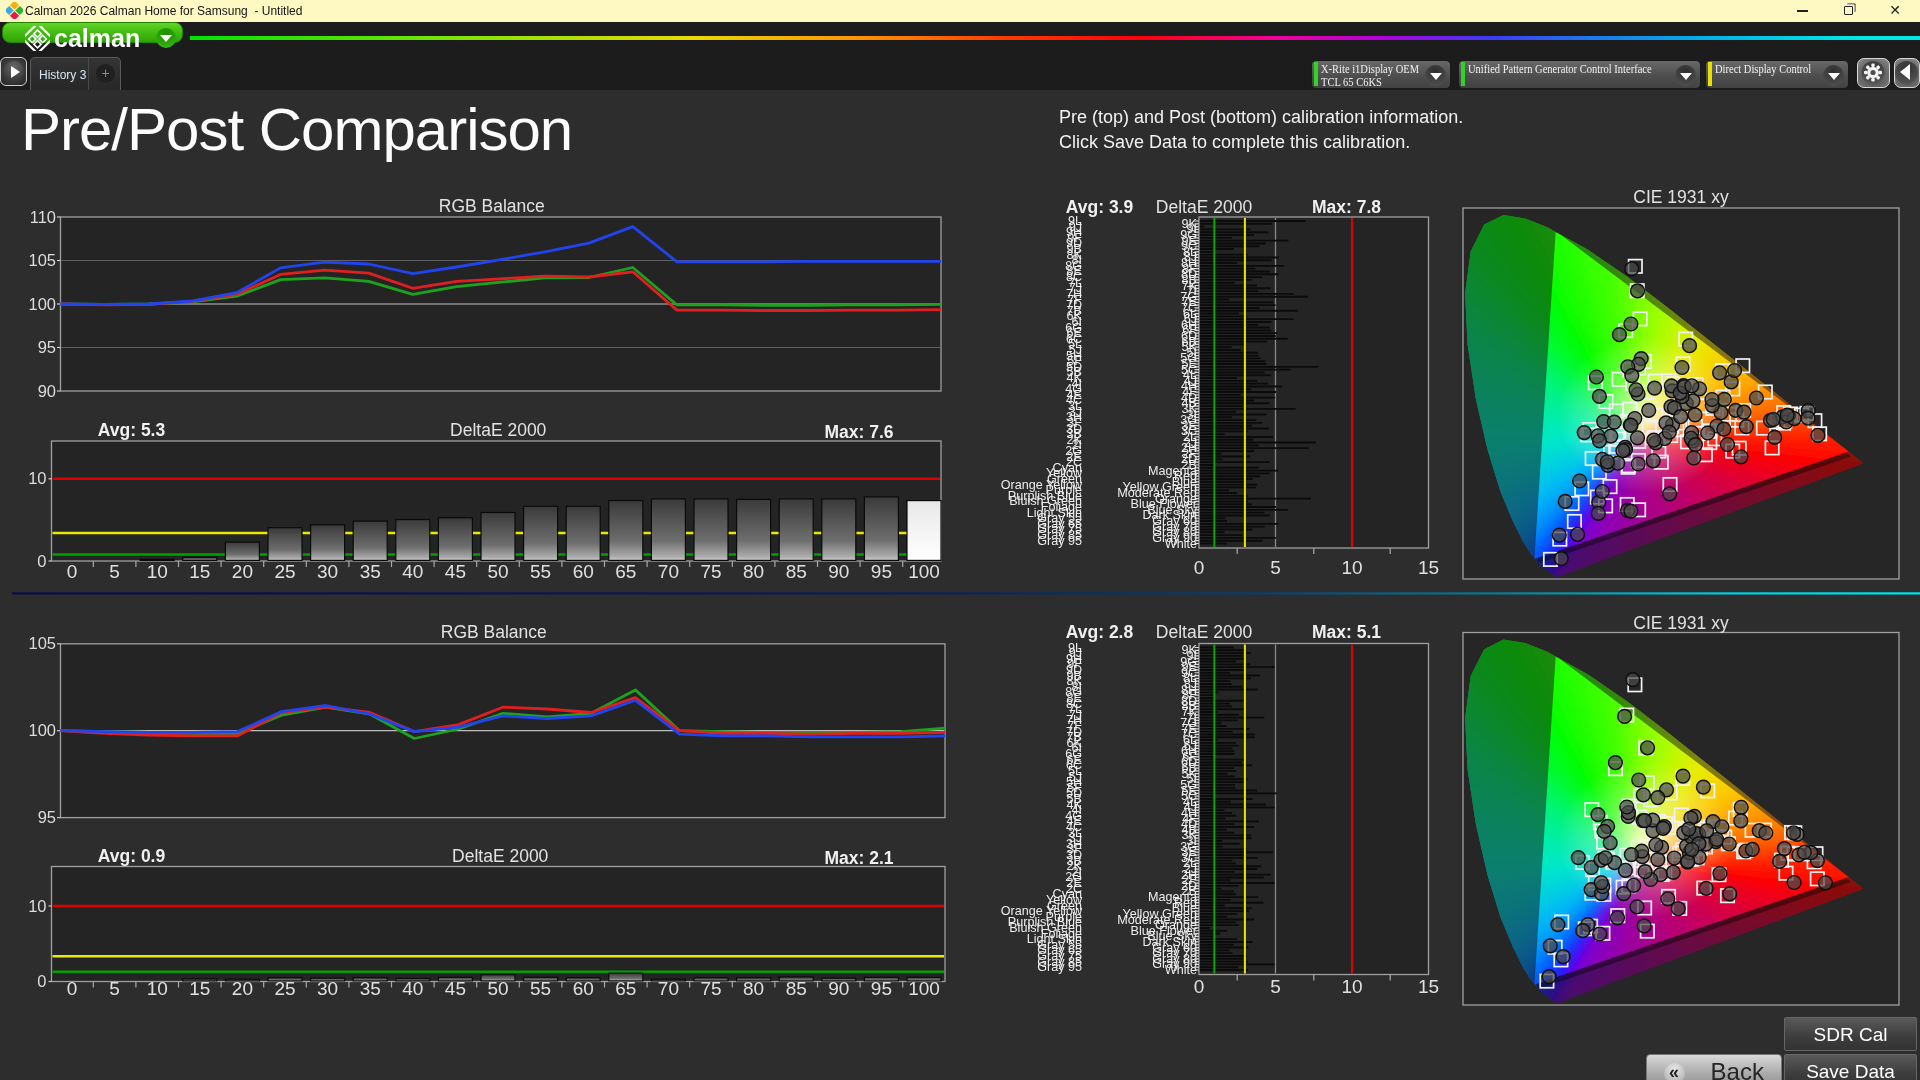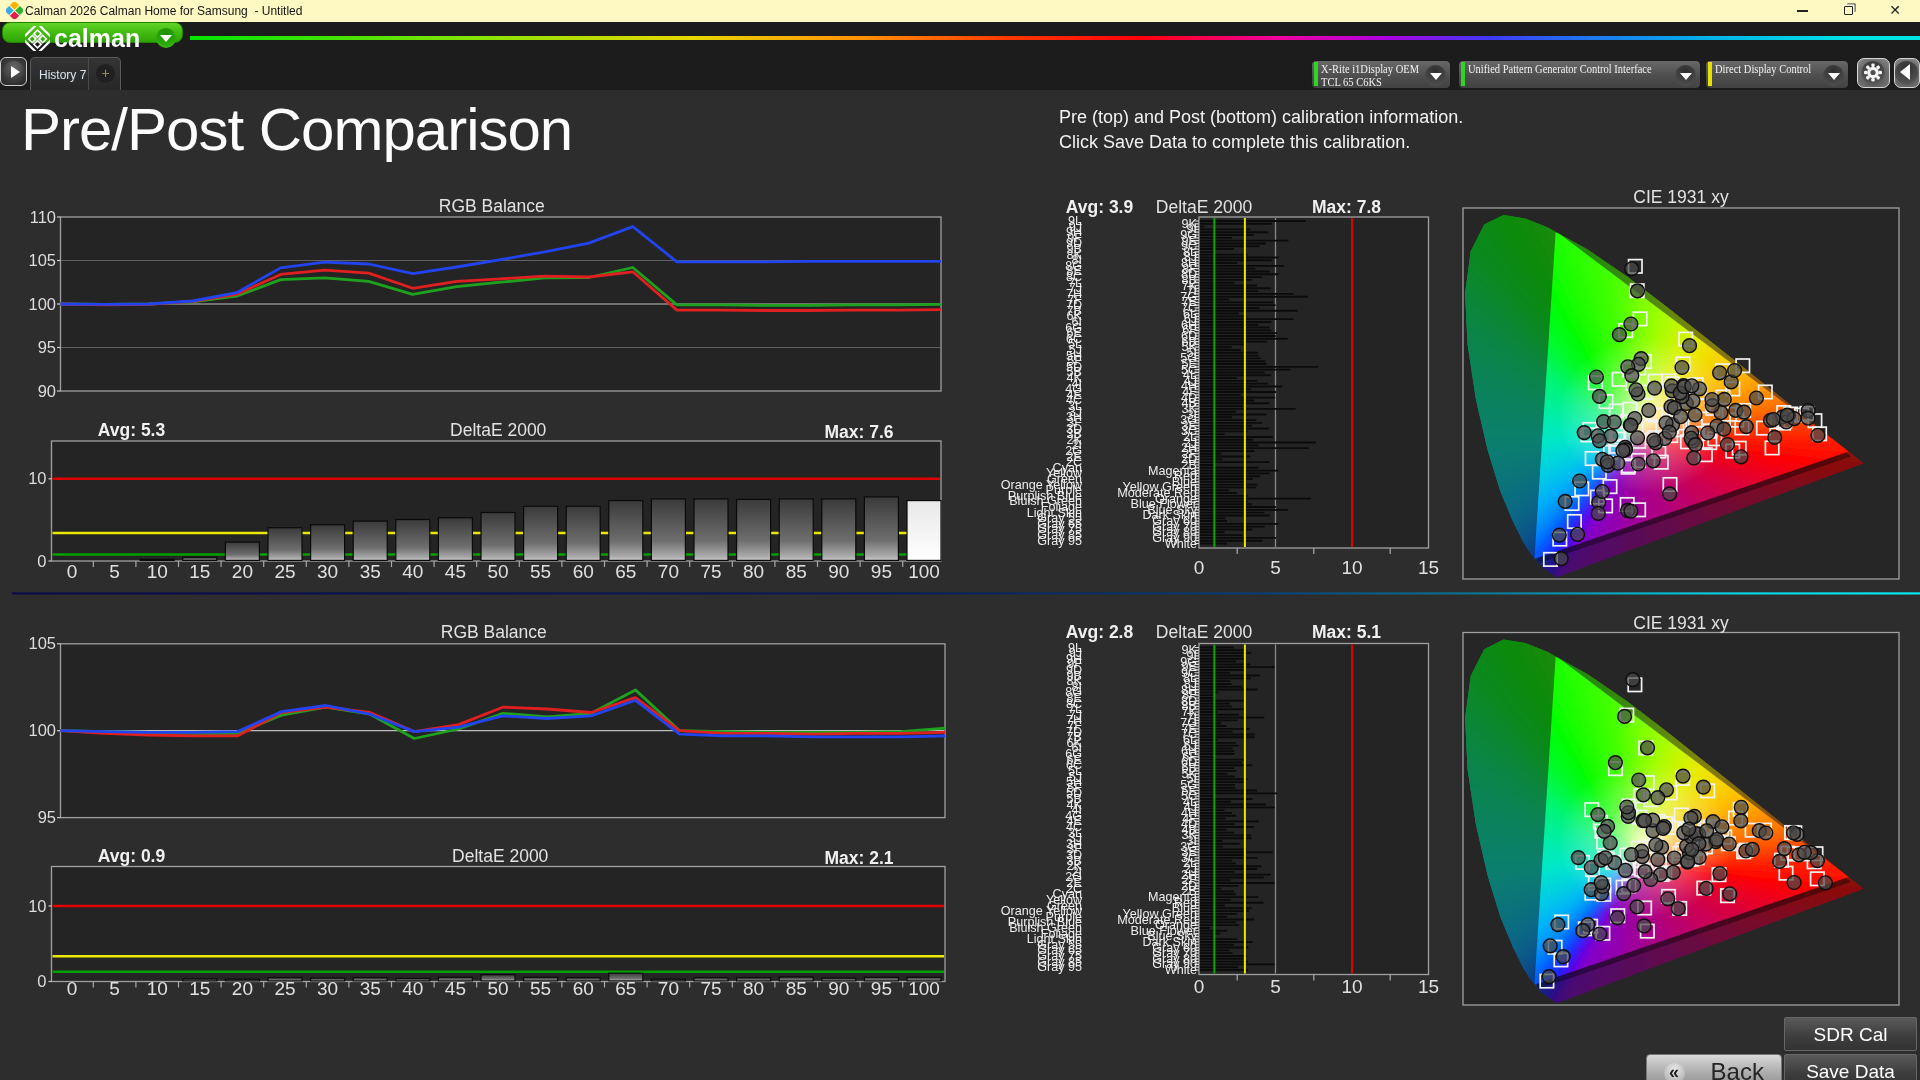--- a/index.html
+++ b/index.html
@@ -76,21 +76,21 @@
   </div>
  </div>
  <div id="rainbow"></div>
 </div>
 <div id="tabrow">
  <div id="playbtn">
       <div style="position:absolute;left:2.5px;top:3px;width:20px;height:20px;border-radius:50%;background:radial-gradient(circle at 50% 30%,#676767,#2e2e2e);"></div>
       <div style="position:absolute;left:10px;top:7.5px;border-top:6px solid transparent;border-bottom:6px solid transparent;border-left:9px solid #fff;"></div>
     </div>
  <div id="tab">
-   <span style="position:absolute;left:8px;top:9.5px;font-size:12px;color:#d9e6f2;">History 7</span>
+   <span style="position:absolute;left:8px;top:9.5px;font-size:12px;color:#d9e6f2;">History 3</span>
    <div style="position:absolute;left:57px;top:0;bottom:0;width:1px;background:#4a4a4a;"></div>
    <div style="position:absolute;left:65px;top:6px;width:19px;height:19px;border-radius:50%;background:#202020;
      color:#9c8862;font-size:14px;text-align:center;line-height:18px;">+</div>
  </div>
  <div class="ddbtn" style="left:1311px;width:140px;">
    <div class="ddstripe" style="background:#2fd425;"></div>
    <div class="ddtext" style="top:1px;">X-Rite i1Display OEM</div>
    <div class="ddtext" style="top:14.5px;">TCL 65 C6KS</div>
    <div class="ddarrow"></div>
  </div>

